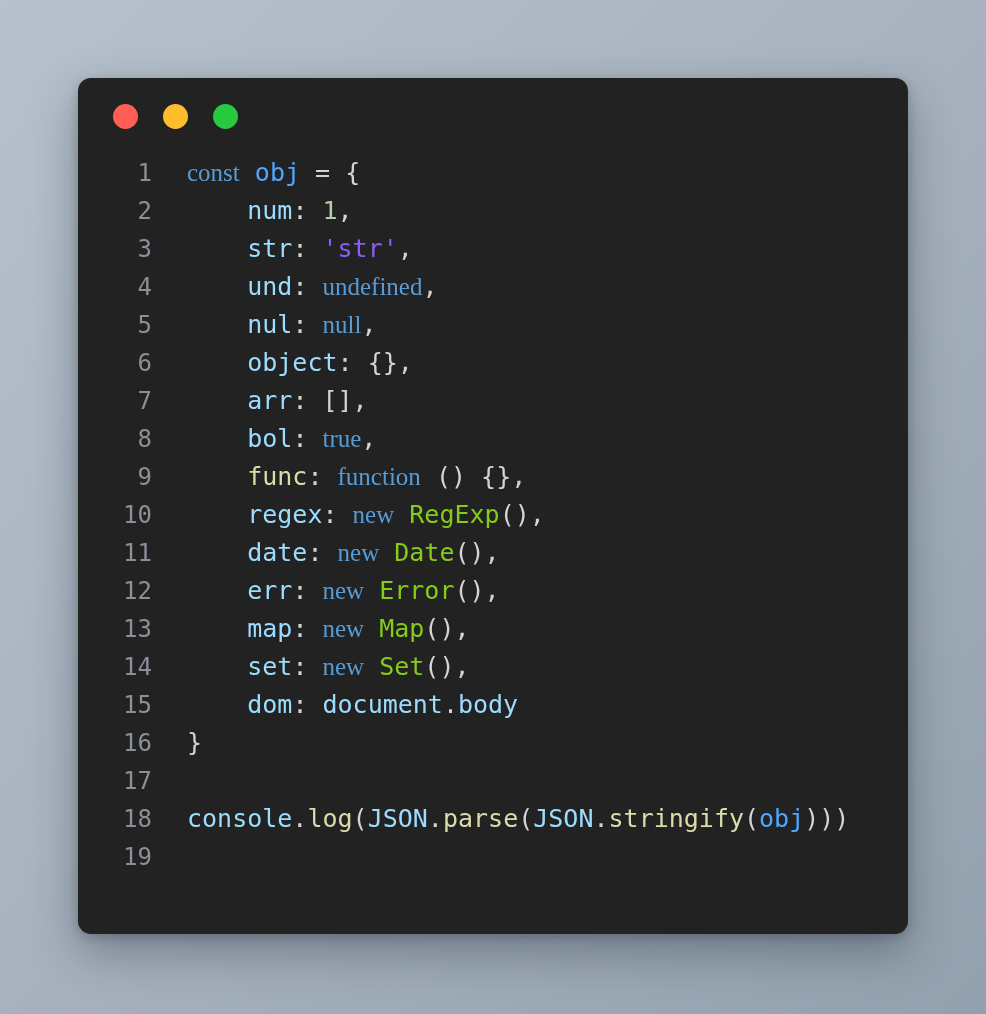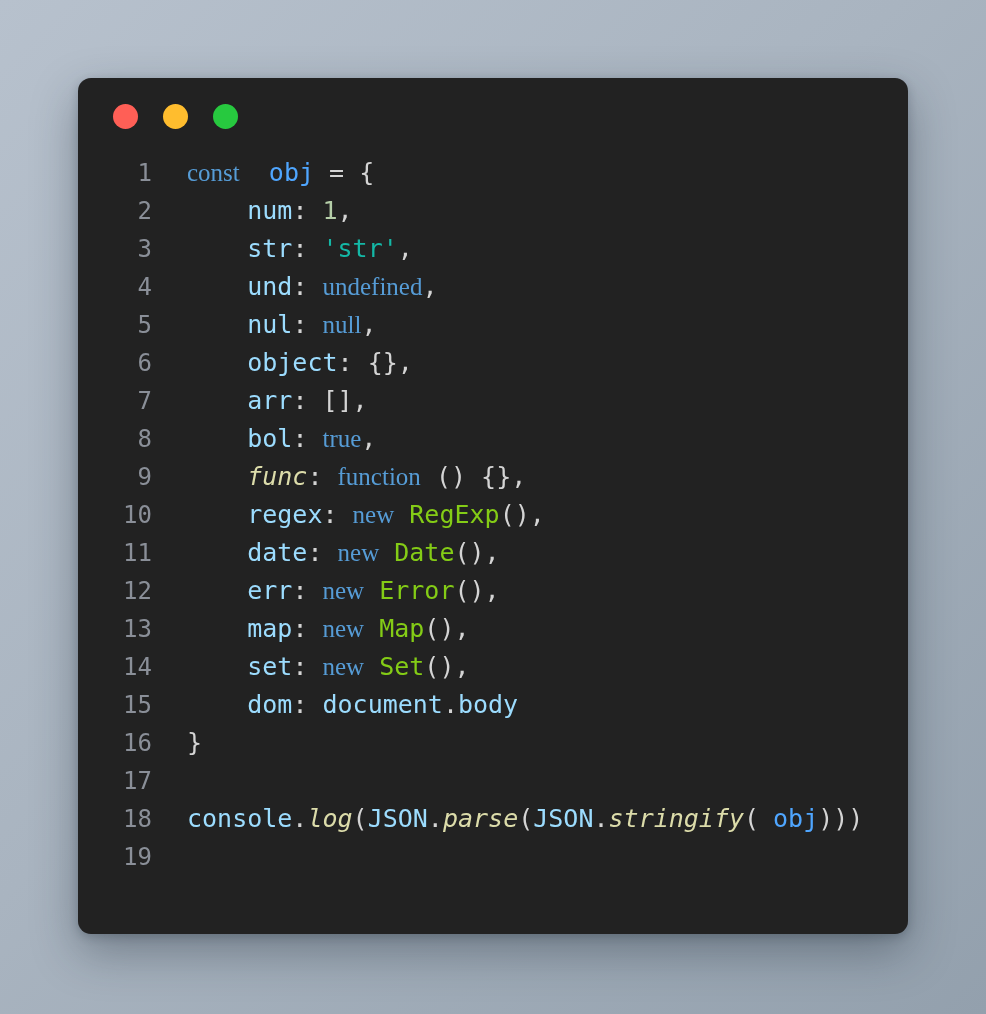--- a/index.html
+++ b/index.html
@@ -76,25 +76,25 @@
   }
 
   .line-content {
     padding-left: 35px;
     color: #d4d4d4;
     white-space: pre;
   }
 
   
   .tok-keyword   { color: #569cd6; font-family: Liberation Serif, serif; }
-  .tok-variable  { color: #4fa6ff; margin-left: 14px; }
+  .tok-variable  { color: #4fa6ff; }
   .tok-property  { color: #9cdcfe; text-align: right; }
-  .tok-function  { color: #dcdcaa; font-style: italic; }
+  .tok-function  { color: #dcdcaa; }
   .tok-class     { color: #84cc16; }
-  .tok-string    { color: #14b8a6; }
+  .tok-string    { color: #8b5cf6; }
   .tok-number    { color: #b5cea8; }
   .tok-plain     { color: #d4d4d4; }
 </style>
 </head>
 <body>
 
 <div class="window">
 
   <div class="titlebar">
     <div class="dot dot-close"></div>

